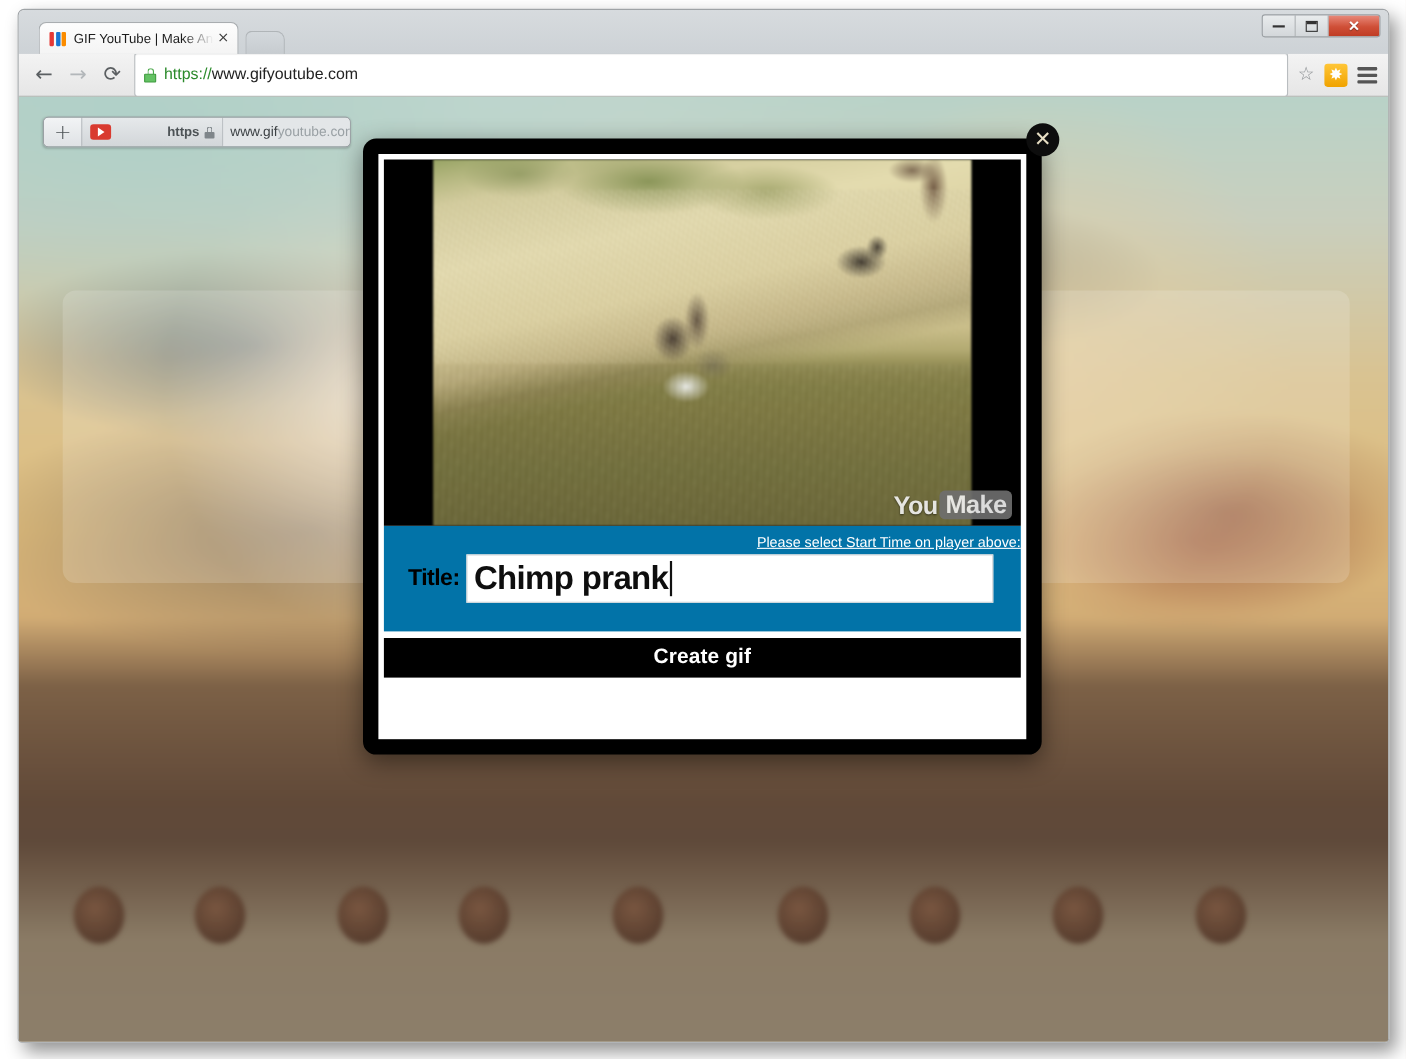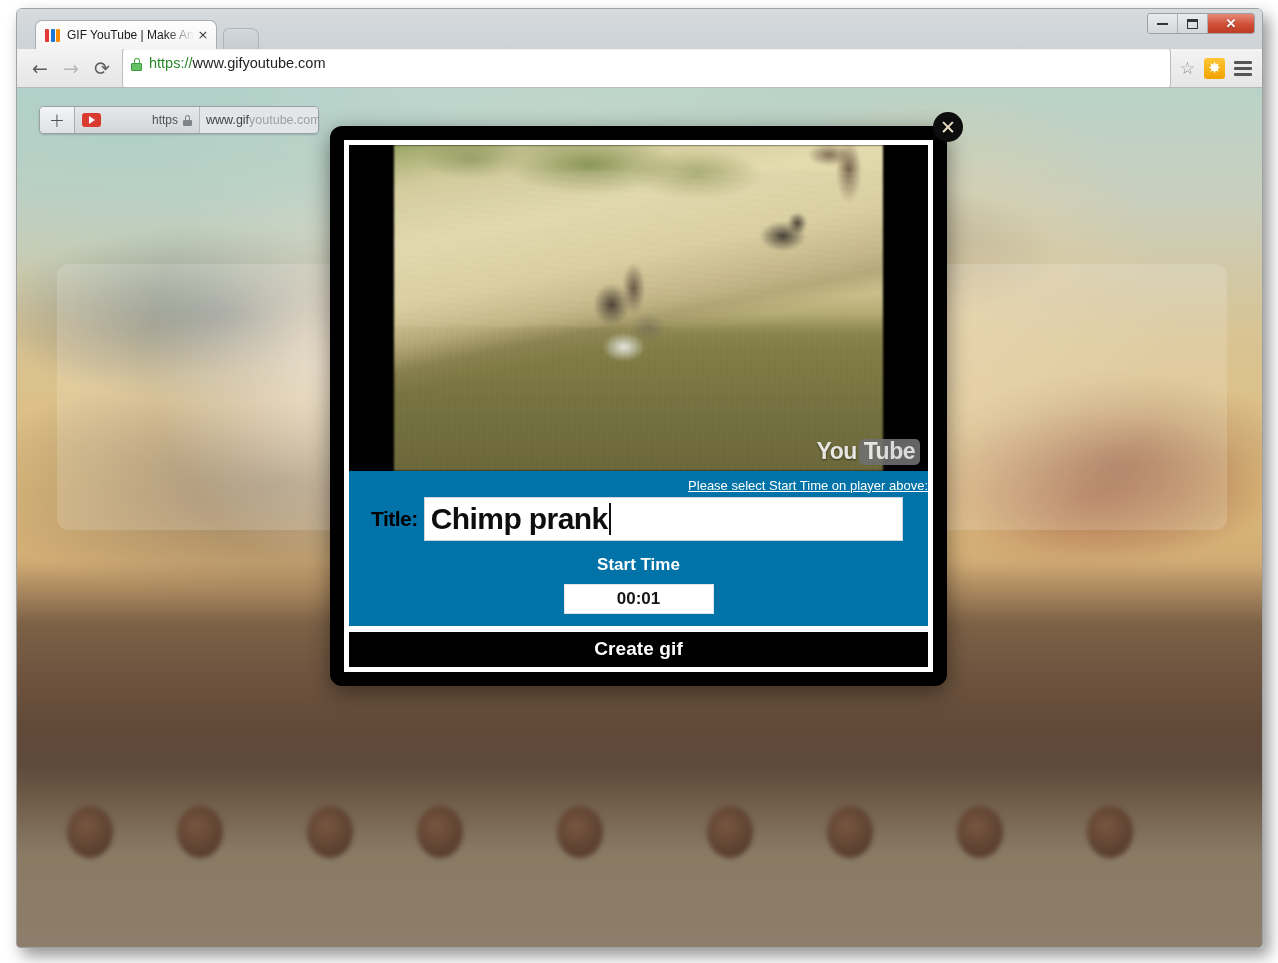--- a/index.html
+++ b/index.html
@@ -99,21 +99,21 @@
     display: flex; align-items: center; justify-content: center;
     font-size: 19px; color: #5b5f62;
     font-family: "DejaVu Sans", sans-serif;
   }
   .nav-btn.dim { color: #b3b7ba; }
   #omnibox {
     flex: 1; height: 40px;
     background: #fff;
     border: 1px solid #b9bdc0;
     border-radius: 3px;
-    display: flex; align-items: flex-end;
+    display: flex; align-items: center;
     padding: 16px 8px; gap: 7px;
     box-shadow: 0 1px 1px rgba(0,0,0,0.06) inset;
   }
   .lock-icon { flex:none; width:11px; height:13px; position: relative; }
   .lock-icon .body {
     position:absolute; bottom:0; left:0; width:11px; height:8px;
     background:#64c264; border:1px solid #3e9b3e; border-radius:1px;
   }
   .lock-icon .shackle {
     position:absolute; top:0; left:2.5px; width:6px; height:6px;
@@ -217,21 +217,21 @@
   }
   #yt-play {
     width: 19px; height: 14px; border-radius: 3px; background: #d93b30;
     display:flex; align-items:center; justify-content:center; flex:none;
   }
   #yt-play i {
     width:0;height:0;border-left:6px solid #fff;
     border-top:4px solid transparent;border-bottom:4px solid transparent;
     margin-left:1px;
   }
-  #yt-scheme-text { font-size: 12px; font-weight: normal; color: #4d5356; padding-left: 46px; }
+  #yt-scheme-text { font-size: 12px; font-weight: bold; color: #4d5356; padding-left: 46px; }
   #yt-lock {
     width: 9px; height: 11px; position: relative; flex:none;
   }
   #yt-lock .b { position:absolute;bottom:0;left:0;width:9px;height:6px;background:#7f868a;border-radius:1px; }
   #yt-lock .s { position:absolute;top:0;left:2px;width:5px;height:5px;border:1.4px solid #7f868a;border-bottom:none;border-radius:3px 3px 0 0; }
   #yt-url-field {
     flex: 1; display: flex; align-items: center; padding: 0 4px 0 6px;
     background: #e3e6e8; font-size: 12.5px; color: #3d4245;
     white-space: nowrap; overflow: hidden; position: relative;
   }
@@ -504,42 +504,38 @@
 
       <div id="modal-inner">
 
         <div id="video">
           <div id="video-frame">
             <div id="video-grass"></div>
             <div id="video-water"></div>
           </div>
           <div id="yt-watermark">
             <span class="you">You</span>
-            <span class="tube">Tube</span>
+            <span class="tube">Make</span>
           </div>
         </div>
 
         <div id="form-panel">
 
           <div id="hint">Please select Start Time on player above:</div>
 
           <div id="title-row">
             <span id="title-label">Title:</span>
             <div id="title-input">
                 <span>Chimp prank</span>
                 <span id="title-caret"></span>
               </div>
           </div>
 
           <div id="fields-row">
 
-            <div class="field">
-              <span class="field-label">Start Time</span>
-              <div id="start-time-input">00:01</div>
-            </div>
 
 
           </div>
         </div>
 
         <div id="create-gif-button">Create gif</div>
 
       </div>
     </div>
 

